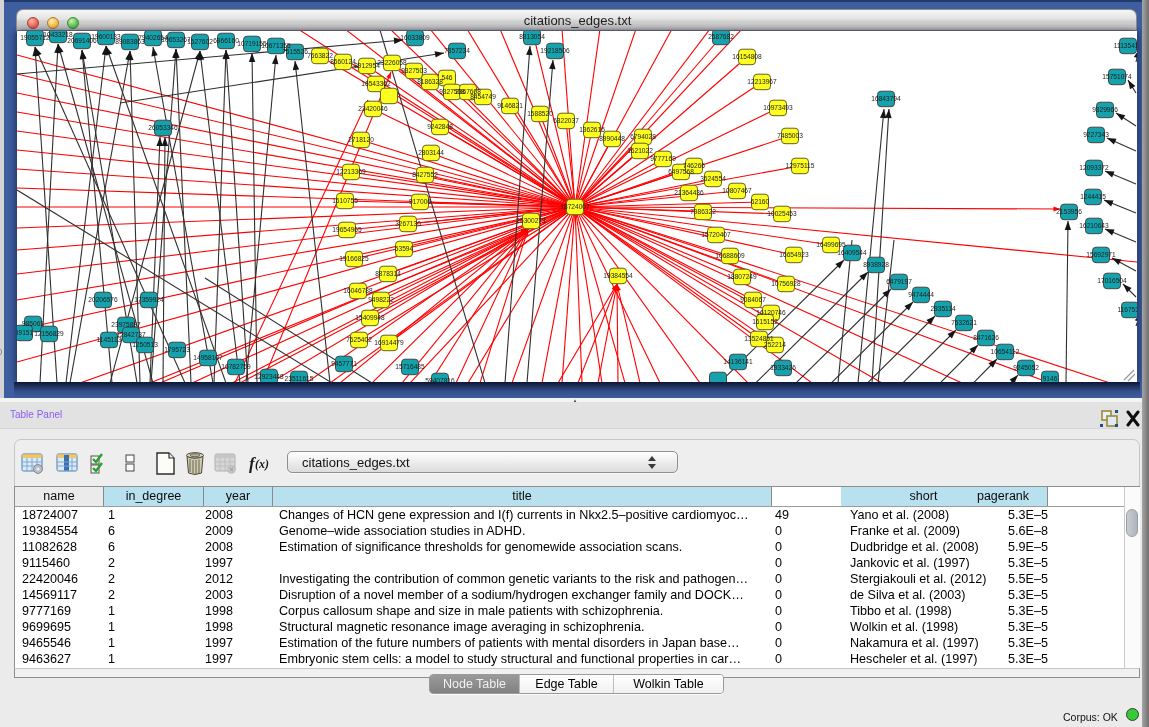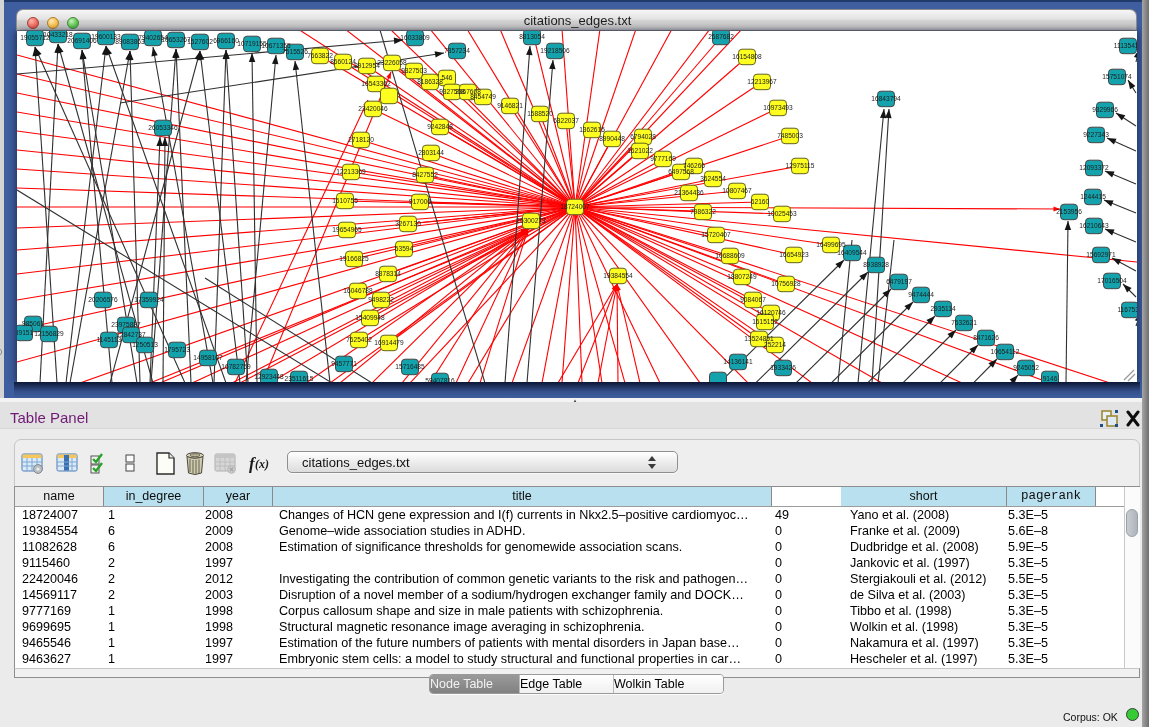--- a/index.html
+++ b/index.html
@@ -18,36 +18,36 @@
 #tly{left:30px;background:radial-gradient(circle at 35% 30%,#ffe9b3,#f5bf4f 55%,#e09c31);border:1px solid #ae7c22}
 #tlg{left:50px;background:radial-gradient(circle at 35% 30%,#c4f0b9,#62c554 55%,#3fa33a);border:1px solid #3e8833}
 #canvas{left:17px;top:31px;width:1120px;height:351px;background:#fff;box-shadow:-3px 0 6px rgba(10,22,55,.42),3px 0 6px rgba(10,22,55,.42)}
 #shadow{left:14px;top:382px;width:1126px;height:16px;
  background:linear-gradient(rgba(5,12,35,.78),rgba(20,35,80,.25) 60%,rgba(40,60,120,0))}
 #panel{left:0;top:402px;width:1142px;height:325px;background:#ebebeb}
 #splitstrip{left:0;top:-4px;width:1149px;height:6px;background:#f3f3f3}
 #caret{left:568px;top:-4px;width:14px;height:6px;font-size:7px;color:#444;line-height:6px;text-align:center}
 #pband{left:0;top:0;width:1142px;height:27px;background:#e2e2e2;border-bottom:1px solid #d6d6d6}
 #inset{left:14px;top:37px;width:1126px;height:239px;border:1px solid #c6c6c6;border-radius:7px;background:#eeeeee}
-#ptitle{left:10px;top:7px;font-size:15px;color:#701a75}
+#ptitle{left:10px;top:7px;font-size:10px;color:#8b5cf6}
 #toolbar{left:14px;top:46px;height:30px}
 #dropdown{left:287px;top:49px;width:391px;height:22px;border:1px solid #8f8f8f;border-radius:5px;
  background:linear-gradient(#ffffff,#ededed 50%,#dcdcdc);box-shadow:0 1px 1px rgba(255,255,255,.7)}
 #ddtext{left:14px;top:3px;font-size:13px;color:#111}
 #thead{left:14px;top:84px;width:1126px;height:21px;background:#fff;border:1px solid #8e8e8e;border-bottom:1px solid #9c9c9c}
 .hc{position:absolute;top:0;height:19px;background:#b9e0ee;
  border-right:1px solid #8a8a8a;font-size:12.5px;text-align:center;color:#0d0d0d;line-height:19px}
 #rows{left:14px;top:105px;width:1126px;height:161px;background:#fff;border-left:1px solid #8e8e8e;border-right:1px solid #8e8e8e;font-size:12.6px;color:#000}
 .r{position:absolute;height:16px;line-height:16px;white-space:nowrap;overflow:hidden}
 #hsb{left:14px;top:266px;width:1126px;height:10px;background:#f1f1f1;border:1px solid #8e8e8e;border-top:1px solid #c6c6c6}
 #vsb{left:1124px;top:85px;width:16px;height:181px;background:#fbfbfb;border-left:1px solid #c9c9c9}
 #vthumb{left:1126px;top:107px;width:12px;height:28px;background:linear-gradient(90deg,#c9cdd2,#aeb4bb);border:1px solid #98a0a8;border-radius:6px}
 #tabs{left:429px;top:272px;height:20px;border:1px solid #9a9a9a;border-radius:4px;overflow:hidden;display:flex;
  box-shadow:0 1px 0 rgba(255,255,255,.8)}
-.tab{height:20px;line-height:19px;font-size:12.5px;background:linear-gradient(#ffffff,#efefef)}
+.tab{height:20px;line-height:19px;font-size:12.5px;text-align:center;background:linear-gradient(#ffffff,#efefef)}
 .tabsel{background:linear-gradient(#9a9a9a,#7e7e7e);color:#f2f2f2}
 .tabsep{width:1px;background:#bcbcbc}
 #mem{left:1063px;top:309px;font-size:10.5px;color:#111}
 #memdot{left:1126px;top:306px;width:13px;height:13px;border-radius:50%;background:#35cb35;border:1px solid #3c3c3c}
 </style></head><body>
 
 <div id="topline" class="abs"></div>
 <div id="desktop" class="abs"></div>
 <div id="leftstrip" class="abs"></div>
 <div class="abs" style="left:0;top:348px;width:4px;height:8px;font-size:7px;color:#555">〉</div>
@@ -711,21 +711,21 @@
         <path d="M6 14 L10 9 L2 9 Z" fill="#3a3a3a"></path>
       </svg>
     </div>
   <div id="thead" class="abs">
       <div class="hc" style="left:0px;width:89px;background:#ebebeb;">name</div>
       <div class="hc" style="left:89px;width:100px;">in_degree</div>
       <div class="hc" style="left:189px;width:69px;">year</div>
       <div class="hc" style="left:258px;width:499px;">title</div>
       <div class="hc" style="left:757px;width:69px;margin-top:44px;">△ out_de…</div>
       <div class="hc" style="left:826px;width:166px;">short</div>
-      <div class="hc" style="left:992px;width:89px;font-family:Liberation Mono, monospace;">pagerank</div>
+      <div class="hc" style="left:944px;width:89px;">pagerank</div>
       <div class="abs" style="left:1081px;top:0;width:44px;height:19px;background:#fff"></div>
     </div>
   <div id="rows" class="abs">
       <div class="r" style="left:7px;top:0px;width:80px">18724007</div>
       <div class="r" style="left:93px;top:0px;width:92px">1</div>
       <div class="r" style="left:190px;top:0px;width:66px">2008</div>
       <div class="r" style="left:264px;top:0px;width:490px">Changes of HCN gene expression and I(f) currents in Nkx2.5–positive cardiomyoc…</div>
       <div class="r" style="left:760px;top:0px;width:64px">49</div>
       <div class="r" style="left:835px;top:0px;width:155px">Yano et al. (2008)</div>
       <div class="r" style="left:993px;top:0px;width:88px">5.3E–5</div>

